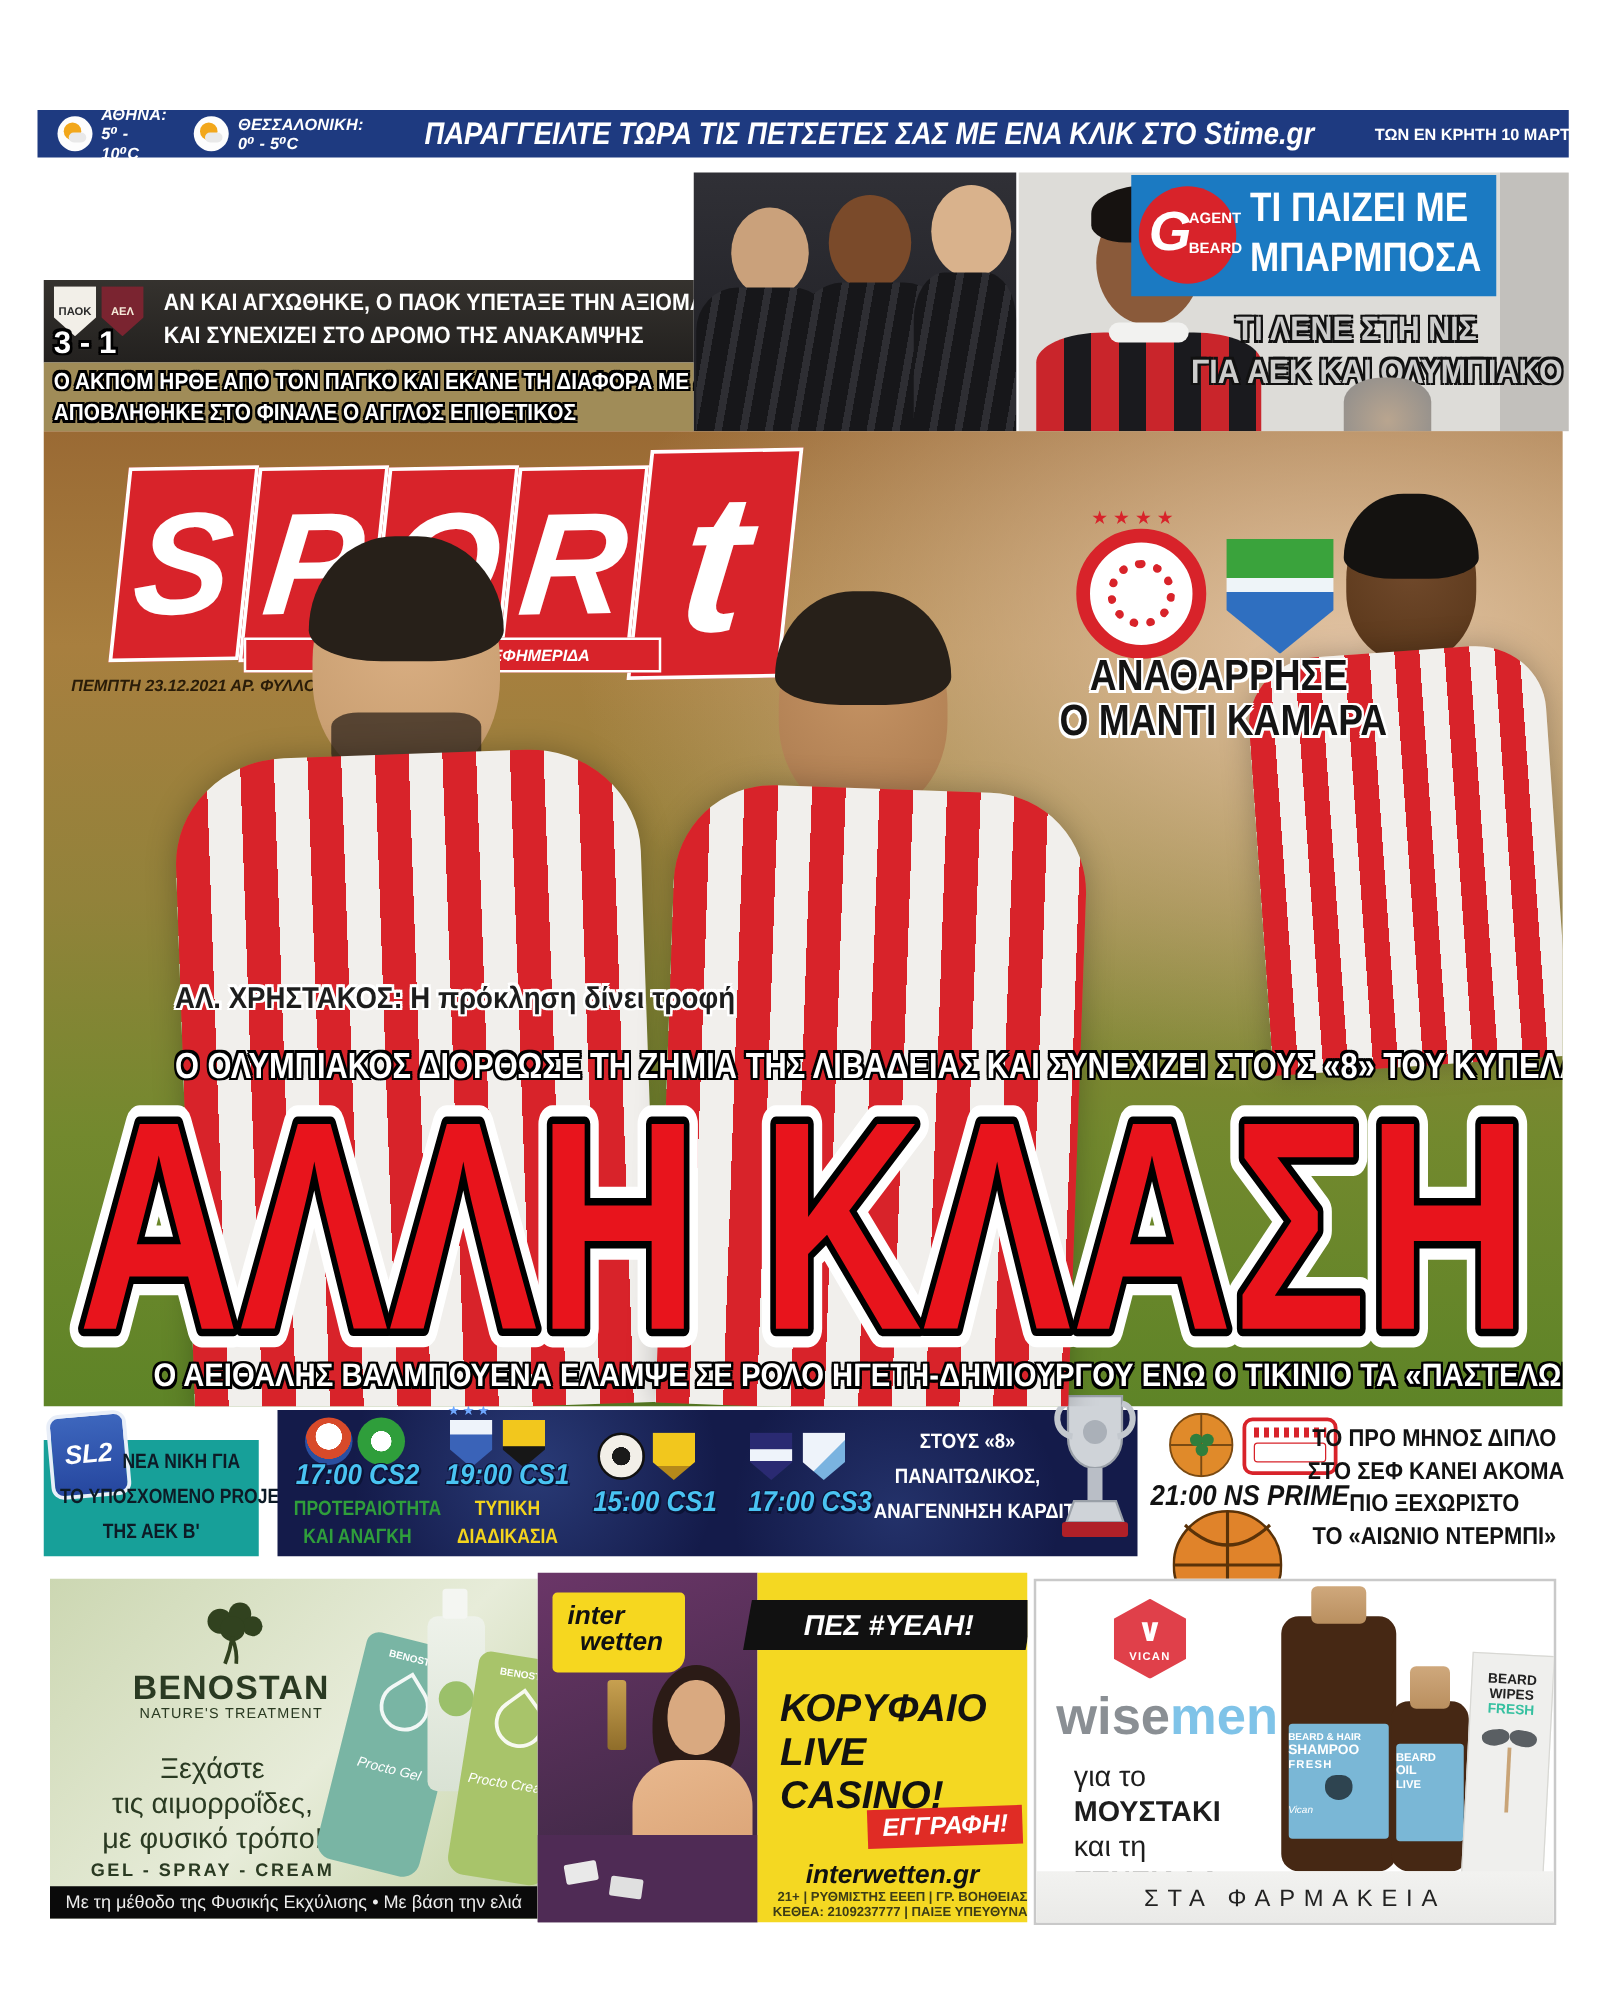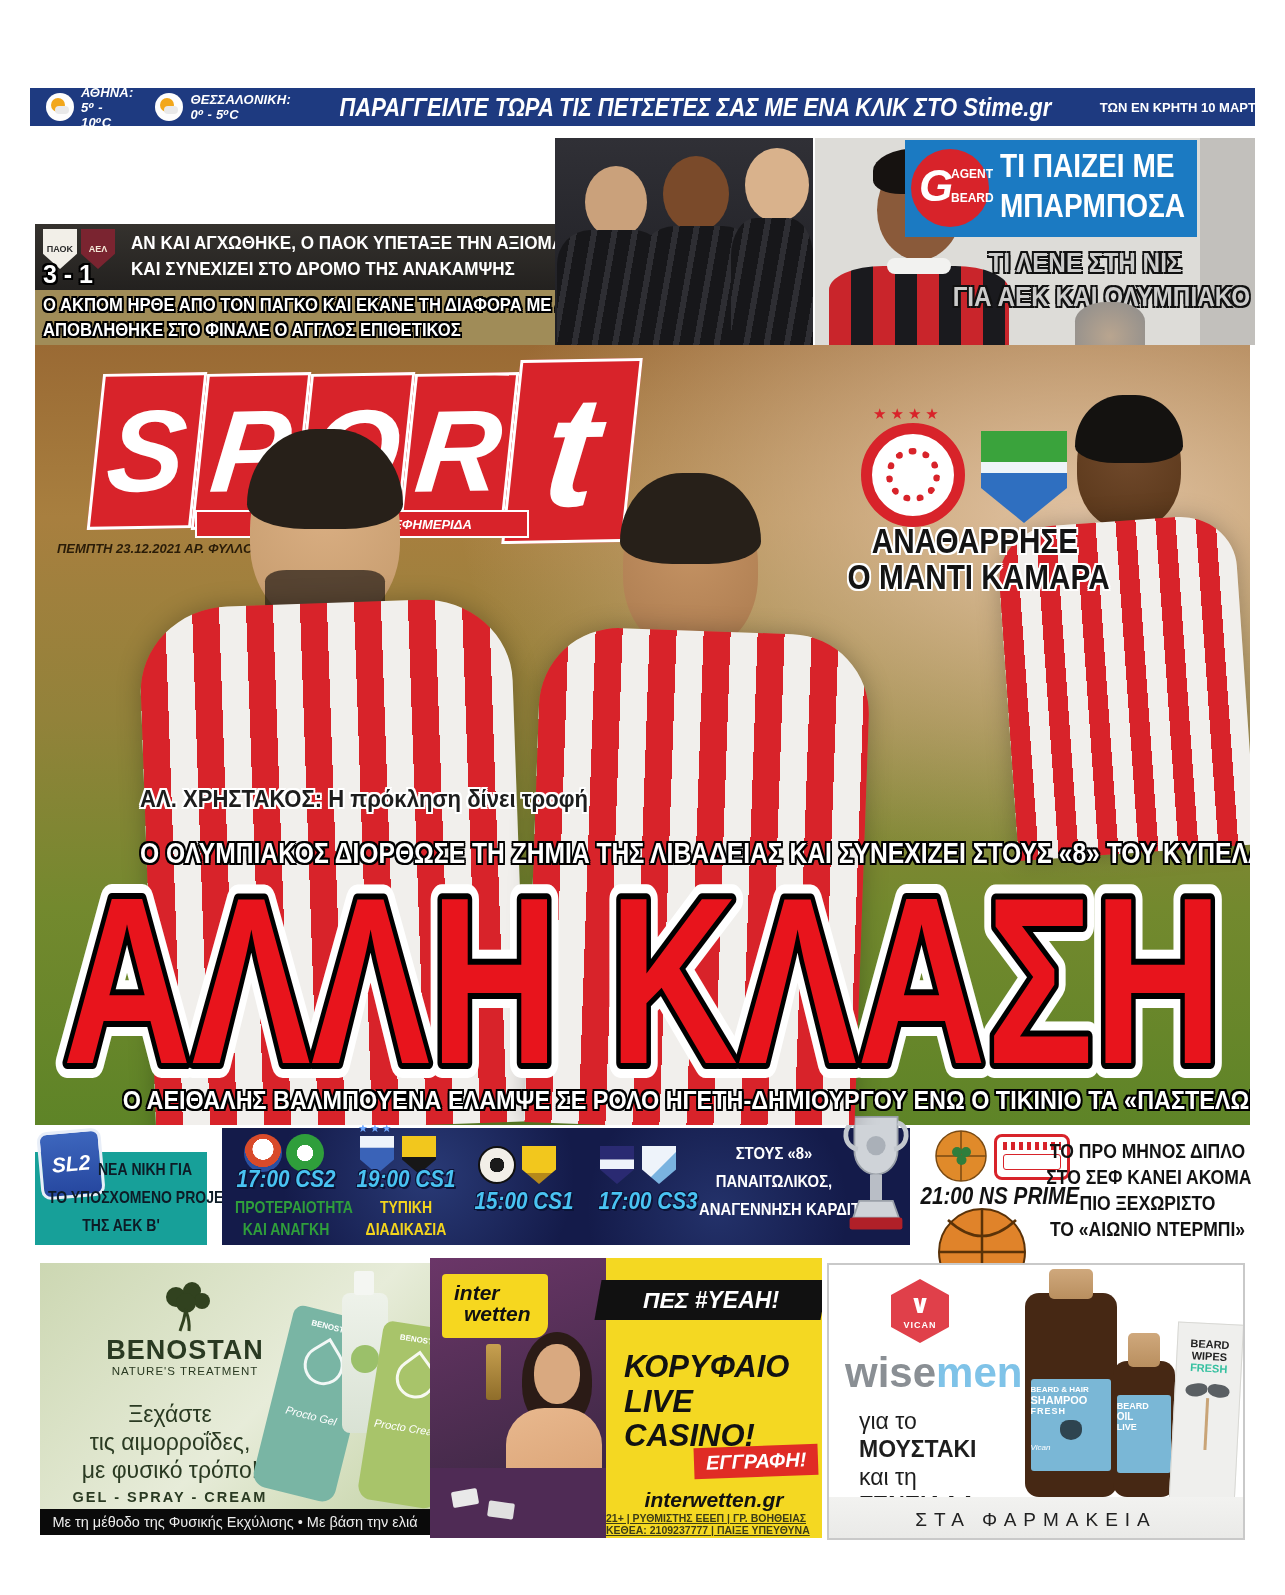--- a/index.html
+++ b/index.html
@@ -67,21 +67,21 @@
   .sl2box{left:35px;top:1152px;width:172px;height:93px;background:#17a099;}
   .sl2badge{position:absolute;left:4px;top:-22px;width:58px;height:62px;background:linear-gradient(180deg,#3d66bd,#26479f);border-radius:10px;transform:rotate(-5deg);border:3px solid #e8eef8;display:flex;align-items:center;justify-content:center;color:#fff;font-size:21px;font-weight:900;font-style:italic;}
   .sl2t{position:absolute;width:100%;text-align:center;color:#0d1b26;font-weight:900;font-size:16.5px;white-space:nowrap;}
   .navystrip{left:222px;top:1128px;width:688px;height:117px;background:radial-gradient(circle at 30% 40%,rgba(90,130,220,.30),rgba(0,0,0,0) 30%),radial-gradient(circle at 72% 70%,rgba(90,130,220,.22),rgba(0,0,0,0) 26%),#141b4a;}
   .fixtime{position:absolute;color:#49c3f2;font-weight:900;font-style:italic;font-size:23px;white-space:nowrap;width:120px;text-align:center;}
   .fixnote{position:absolute;font-weight:900;font-size:16.5px;white-space:nowrap;width:120px;text-align:center;}
   .logocirc{position:absolute;width:38px;height:38px;border-radius:50%;}
   .logoshield{position:absolute;width:34px;height:38px;clip-path:polygon(0 0,100% 0,100% 62%,50% 100%,0 62%);}
   .cupline{position:absolute;width:140px;text-align:center;color:#fff;font-weight:900;font-size:16.5px;white-space:nowrap;}
   .basktx{position:absolute;width:225px;text-align:center;color:#121212;font-weight:900;font-size:19.5px;white-space:nowrap;}
-  .iwlegal{position:absolute;width:100%;text-align:left;color:#3c3c16;font-size:10.5px;font-weight:bold;white-space:nowrap;text-decoration:underline;}
+  .iwlegal{position:absolute;width:100%;text-align:right;color:#3c3c16;font-size:10.5px;font-weight:bold;white-space:nowrap;}
   
   .benostan{left:40px;top:1263px;width:390px;height:272px;background:linear-gradient(135deg,#ccd7b2,#e7ecd9 55%,#c2d1a3);overflow:hidden;}
   .bentxt{position:absolute;color:#2a3a22;text-align:center;}
   .tube{position:absolute;border-radius:10px 10px 14px 14px;color:#fff;text-align:center;}
   .drop{margin:14px auto 0;width:34px;height:34px;border:3px solid rgba(255,255,255,.9);border-radius:0 50% 50% 50%;transform:rotate(45deg);}
   .benfoot{position:absolute;left:0;top:246px;width:390px;height:26px;background:#0a0a0a;color:#ececec;font-size:14.5px;display:flex;align-items:center;justify-content:center;white-space:nowrap;}
   .iw{left:430px;top:1258px;width:392px;height:280px;overflow:hidden;}
   .iwleft{position:absolute;left:0;top:0;width:176px;height:280px;background:linear-gradient(160deg,#6b3668,#432a49 70%,#38203d);}
   .iwright{position:absolute;left:176px;top:0;width:216px;height:280px;background:#f4d822;}
   .iwlogo{position:absolute;left:12px;top:16px;width:106px;height:64px;background:#f6d71f;border-radius:4px 4px 14px 4px;color:#111;font-weight:900;font-style:italic;font-size:21px;line-height:1.0;padding:8px 0 0 12px;box-sizing:border-box;}

